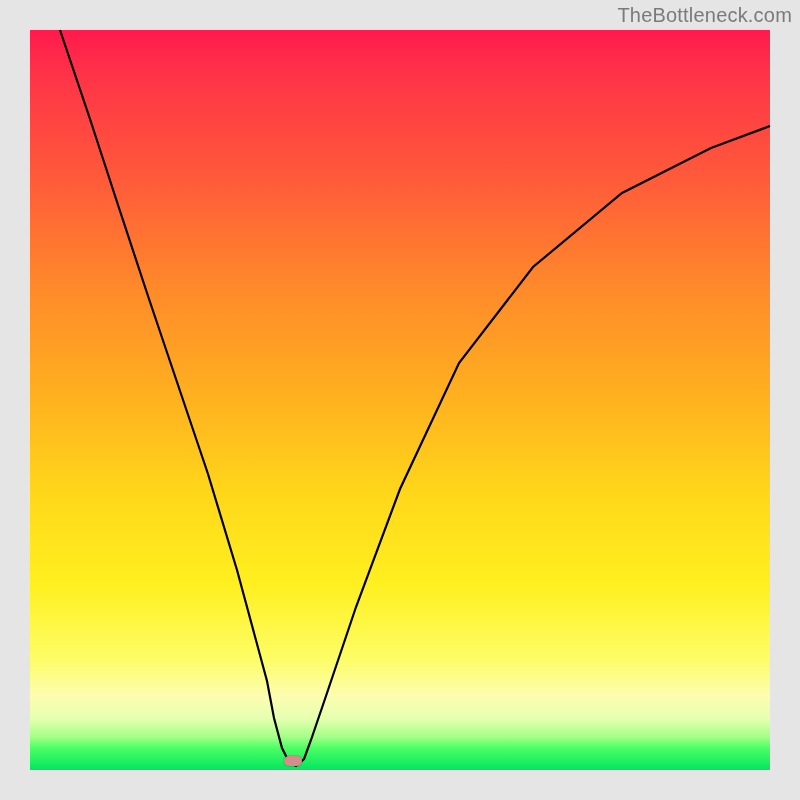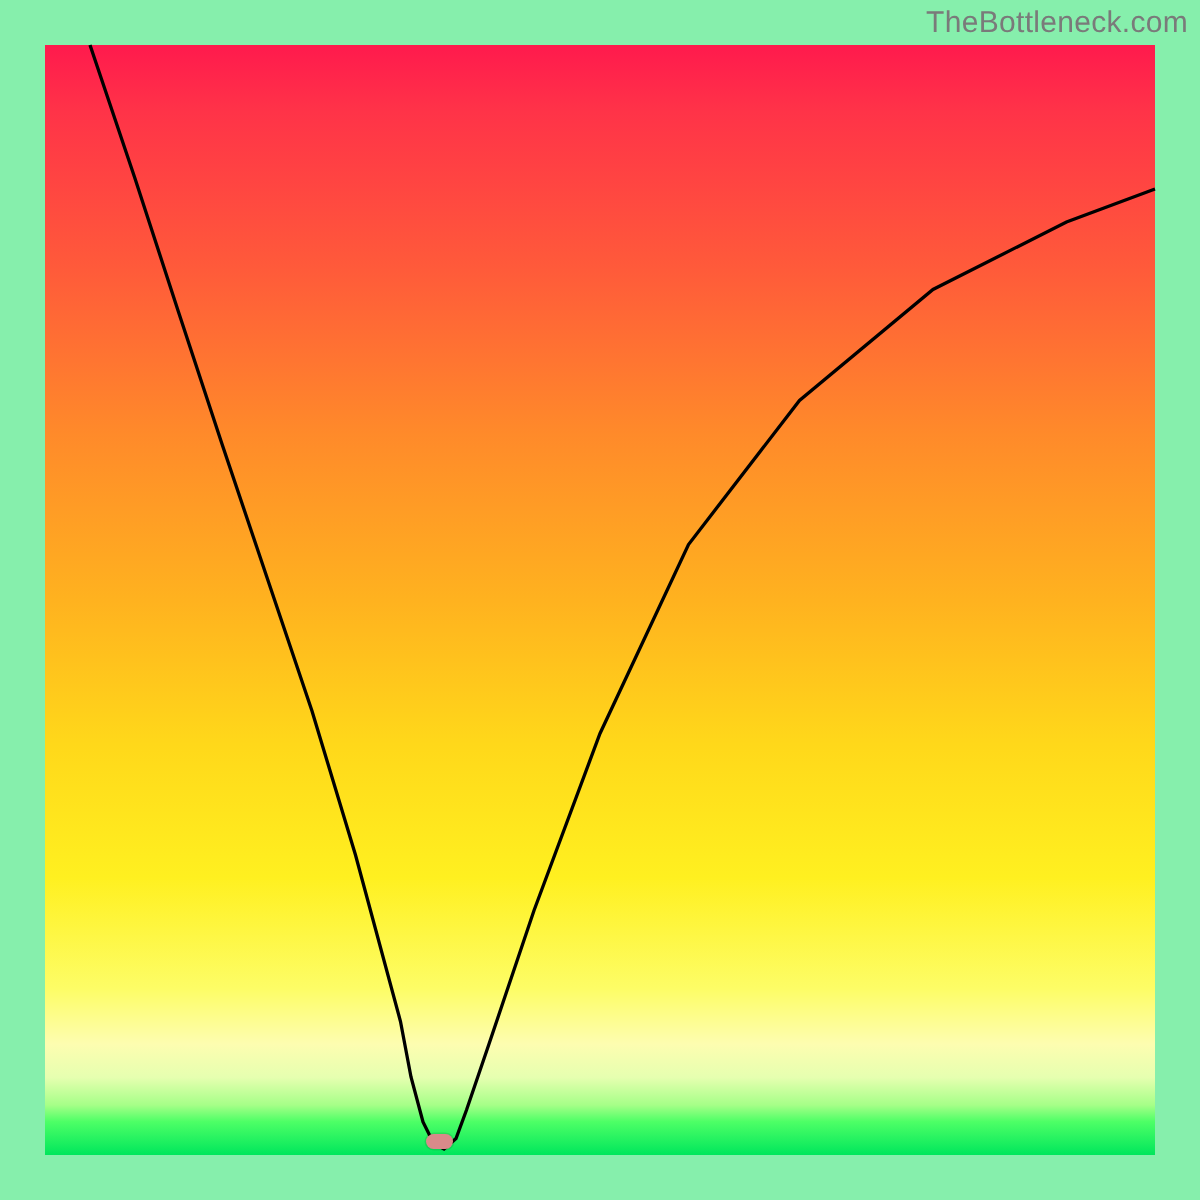--- a/index.html
+++ b/index.html
@@ -7,21 +7,21 @@
     padding: 0;
     width: 800px;
     height: 800px;
     background: #000;
     overflow: hidden;
     font-family: Arial, Helvetica, sans-serif;
   }
   .frame {
     position: absolute;
     inset: 0;
-    background: #86efac;
+    background: #e5e5e5;
   }
   .plot {
     position: absolute;
     left: 30px;
     top: 30px;
     width: 740px;
     height: 740px;
     
     background: linear-gradient(
       to bottom,

